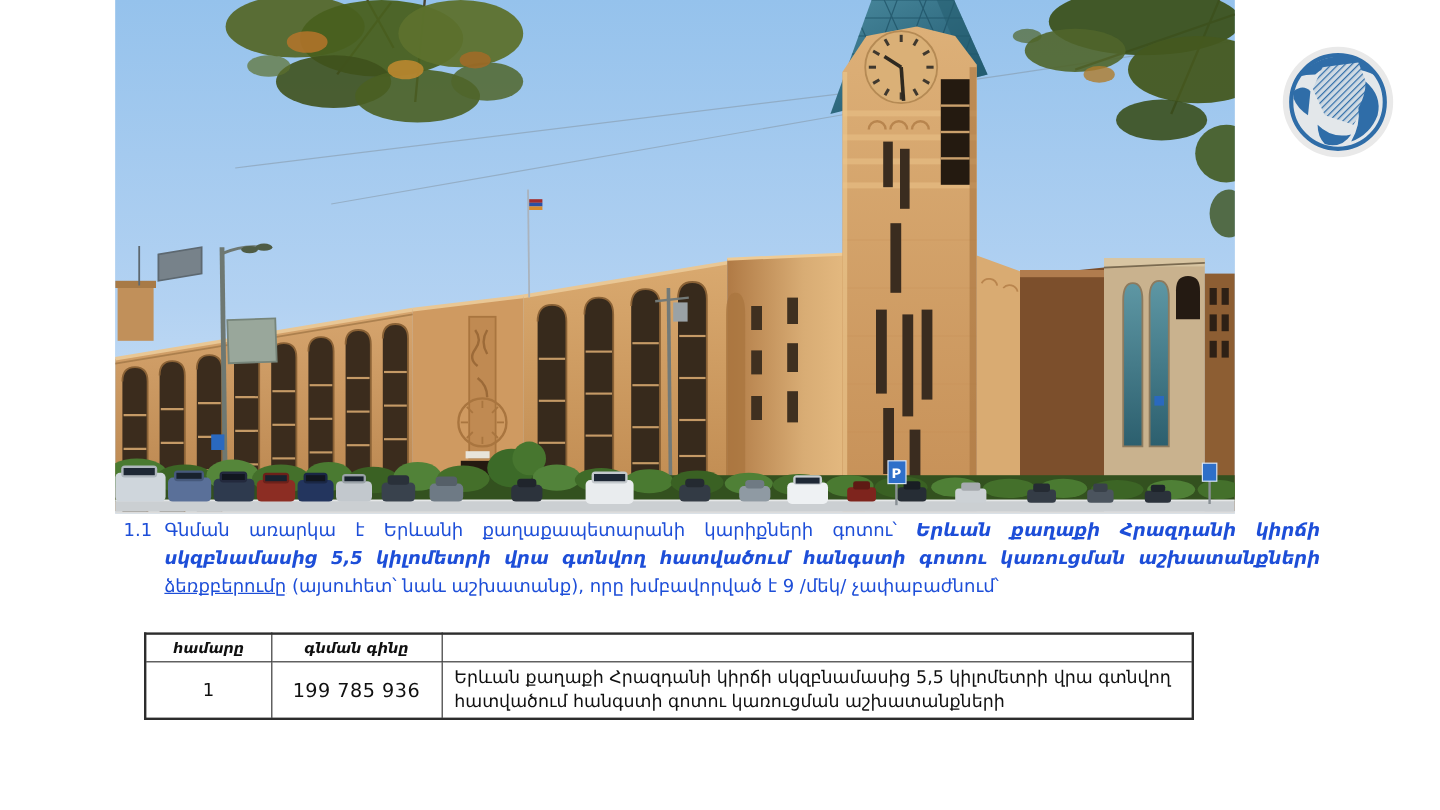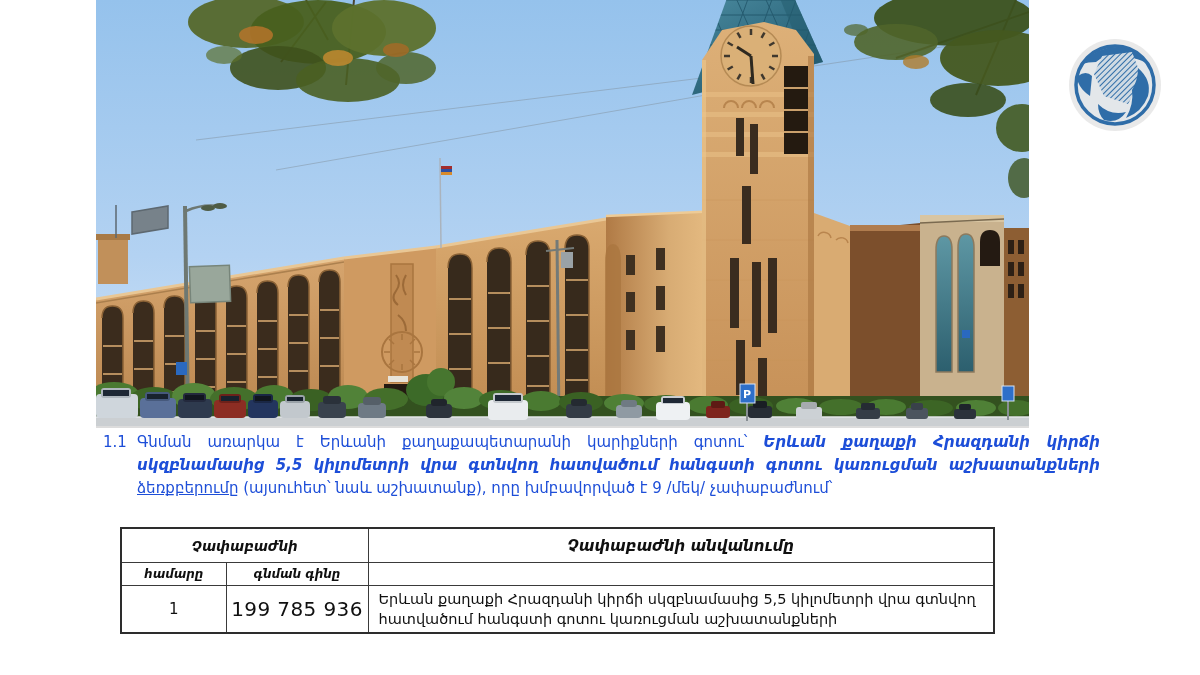--- a/index.html
+++ b/index.html
@@ -28,21 +28,21 @@
   }
   table.tbl td{border:1.5px solid #3a3a3a;vertical-align:middle;padding:0;}
   .col-num{width:105px;}
   .col-price{width:142px;}
   .col-name{width:626px;}
   .hdr{font-weight:bold;font-style:italic;text-align:center;}
   .h-md{font-size:13.5px;height:33px;}
   .h-sm{font-size:12px;height:22px;}
   .h-lg{font-size:15px;}
   .c-num{text-align:center;font-size:15px;height:45px;}
-  .c-price{text-align:center;font-size:20px;letter-spacing:.4px;}
+  .c-price{text-align:center;font-size:16px;letter-spacing:.4px;}
   .c-desc{font-size:14.5px;line-height:20px;padding:3px 10px !important;text-align:left;}
 </style>
 </head>
 <body>
 
 <div class="photo">
 <svg width="933" height="426" viewBox="0 0 933 426">
   <defs>
     <linearGradient id="sky" x1="0" y1="0" x2="0" y2="1">
       <stop offset="0" stop-color="#95c2ec"></stop>
@@ -479,24 +479,20 @@
   </span>
 </div>
 
 <table class="tbl">
   <colgroup>
     <col class="col-num">
       <col class="col-price">
       <col class="col-name">
   </colgroup>
   <tbody>
-      <tr>
-    <td colspan="2" class="hdr h-md">Չափաբաժնի</td>
-    <td class="hdr h-lg">Չափաբաժնի անվանումը</td>
-  </tr>
   <tr>
     <td class="hdr h-sm">համարը</td>
     <td class="hdr h-sm">գնման  գինը</td>
     <td></td>
   </tr>
   <tr>
     <td class="c-num">1</td>
     <td class="c-num c-price">199 785 936</td>
     <td class="c-desc">Երևան քաղաքի Հրազդանի կիրճի սկզբնամասից 5,5 կիլոմետրի վրա գտնվող հատվածում հանգստի գոտու կառուցման աշխատանքների</td>
   </tr>

